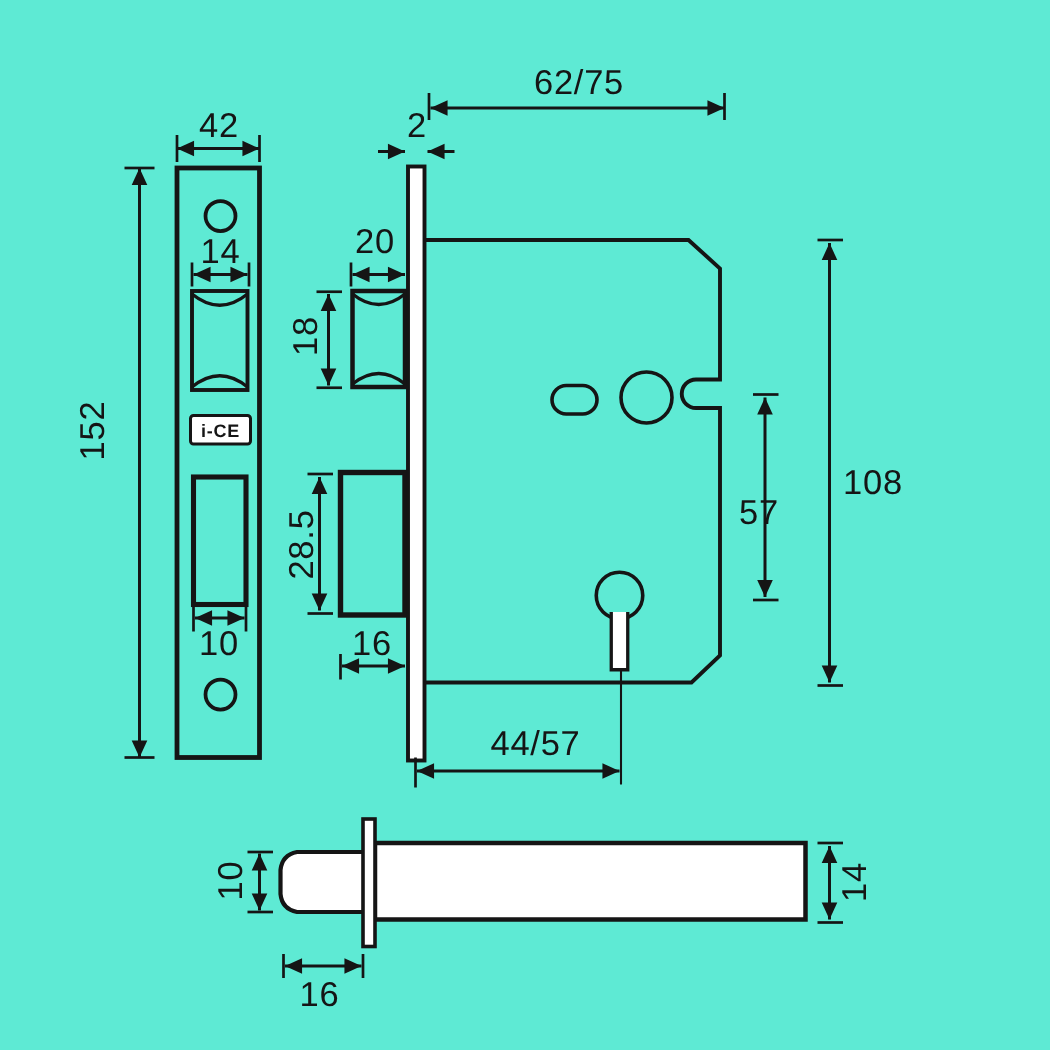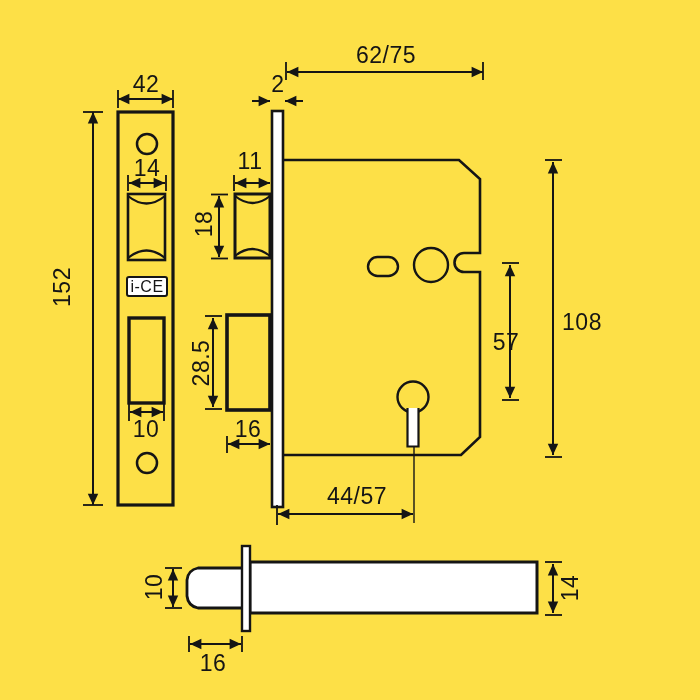--- a/index.html
+++ b/index.html
@@ -1,33 +1,33 @@
 <!DOCTYPE html>
 <html><head>
 <meta charset="utf-8">
 <style>
   html,body{margin:0;padding:0;background:#fff;}
   .canvas{
-    position:relative;width:700px;height:700px;background:#fde047;overflow:hidden;
+    position:relative;width:700px;height:700px;background:#5eead4;overflow:hidden;
     font-family:"Liberation Sans", sans-serif;
   }
   svg{position:absolute;left:0;top:0;}
   .label{
     position:absolute;transform:translate(-50%,-50%);
     font-size:23px;color:#151515;white-space:nowrap;line-height:1;
     letter-spacing:0.5px;
   }
   .label.rot{transform:translate(-50%,-50%) rotate(-90deg);}
   .logo-box{
     position:absolute;left:126px;top:276px;width:38px;height:17px;
     border:2.6px solid #151515;border-radius:3px;background:#fff;
     display:flex;align-items:center;justify-content:center;
   }
   .logo-box span{
-    font-size:16px;font-weight:normal;color:#151515;letter-spacing:0.5px;
+    font-size:12px;font-weight:bold;color:#151515;letter-spacing:0.5px;
     font-family:"Liberation Sans", sans-serif;
   }
 </style>
 </head>
 <body>
 
 <div class="canvas">
 
   <svg width="700" height="700" viewBox="0 0 700 700">
     <defs>
@@ -140,21 +140,21 @@
       <line x1="545" y1="615" x2="562" y2="615"></line>
       <line x1="553" y1="564" x2="553" y2="613" stroke-width="2" marker-start="url(#arr)" marker-end="url(#arr)"></line>
     </g>
   </svg>
 
   <div class="label" style="left:386px;top:55px">62/75</div>
   <div class="label" style="left:278px;top:84px">2</div>
   <div class="label" style="left:146px;top:84px">42</div>
   <div class="label rot" style="left:62px;top:287px">152</div>
   <div class="label" style="left:147px;top:168px">14</div>
-  <div class="label" style="left:250px;top:161px">11</div>
+  <div class="label" style="left:250px;top:161px">20</div>
   <div class="label rot" style="left:204px;top:224px">18</div>
   <div class="label rot" style="left:201px;top:363px">28.5</div>
   <div class="label" style="left:146px;top:429px">10</div>
   <div class="label" style="left:248px;top:429px">16</div>
   <div class="label" style="left:582px;top:322px">108</div>
   <div class="label" style="left:506px;top:342px">57</div>
   <div class="label" style="left:357px;top:496px">44/57</div>
   <div class="label rot" style="left:154px;top:587px">10</div>
   <div class="label" style="left:213px;top:663px">16</div>
   <div class="label rot" style="left:570px;top:588px">14</div>

